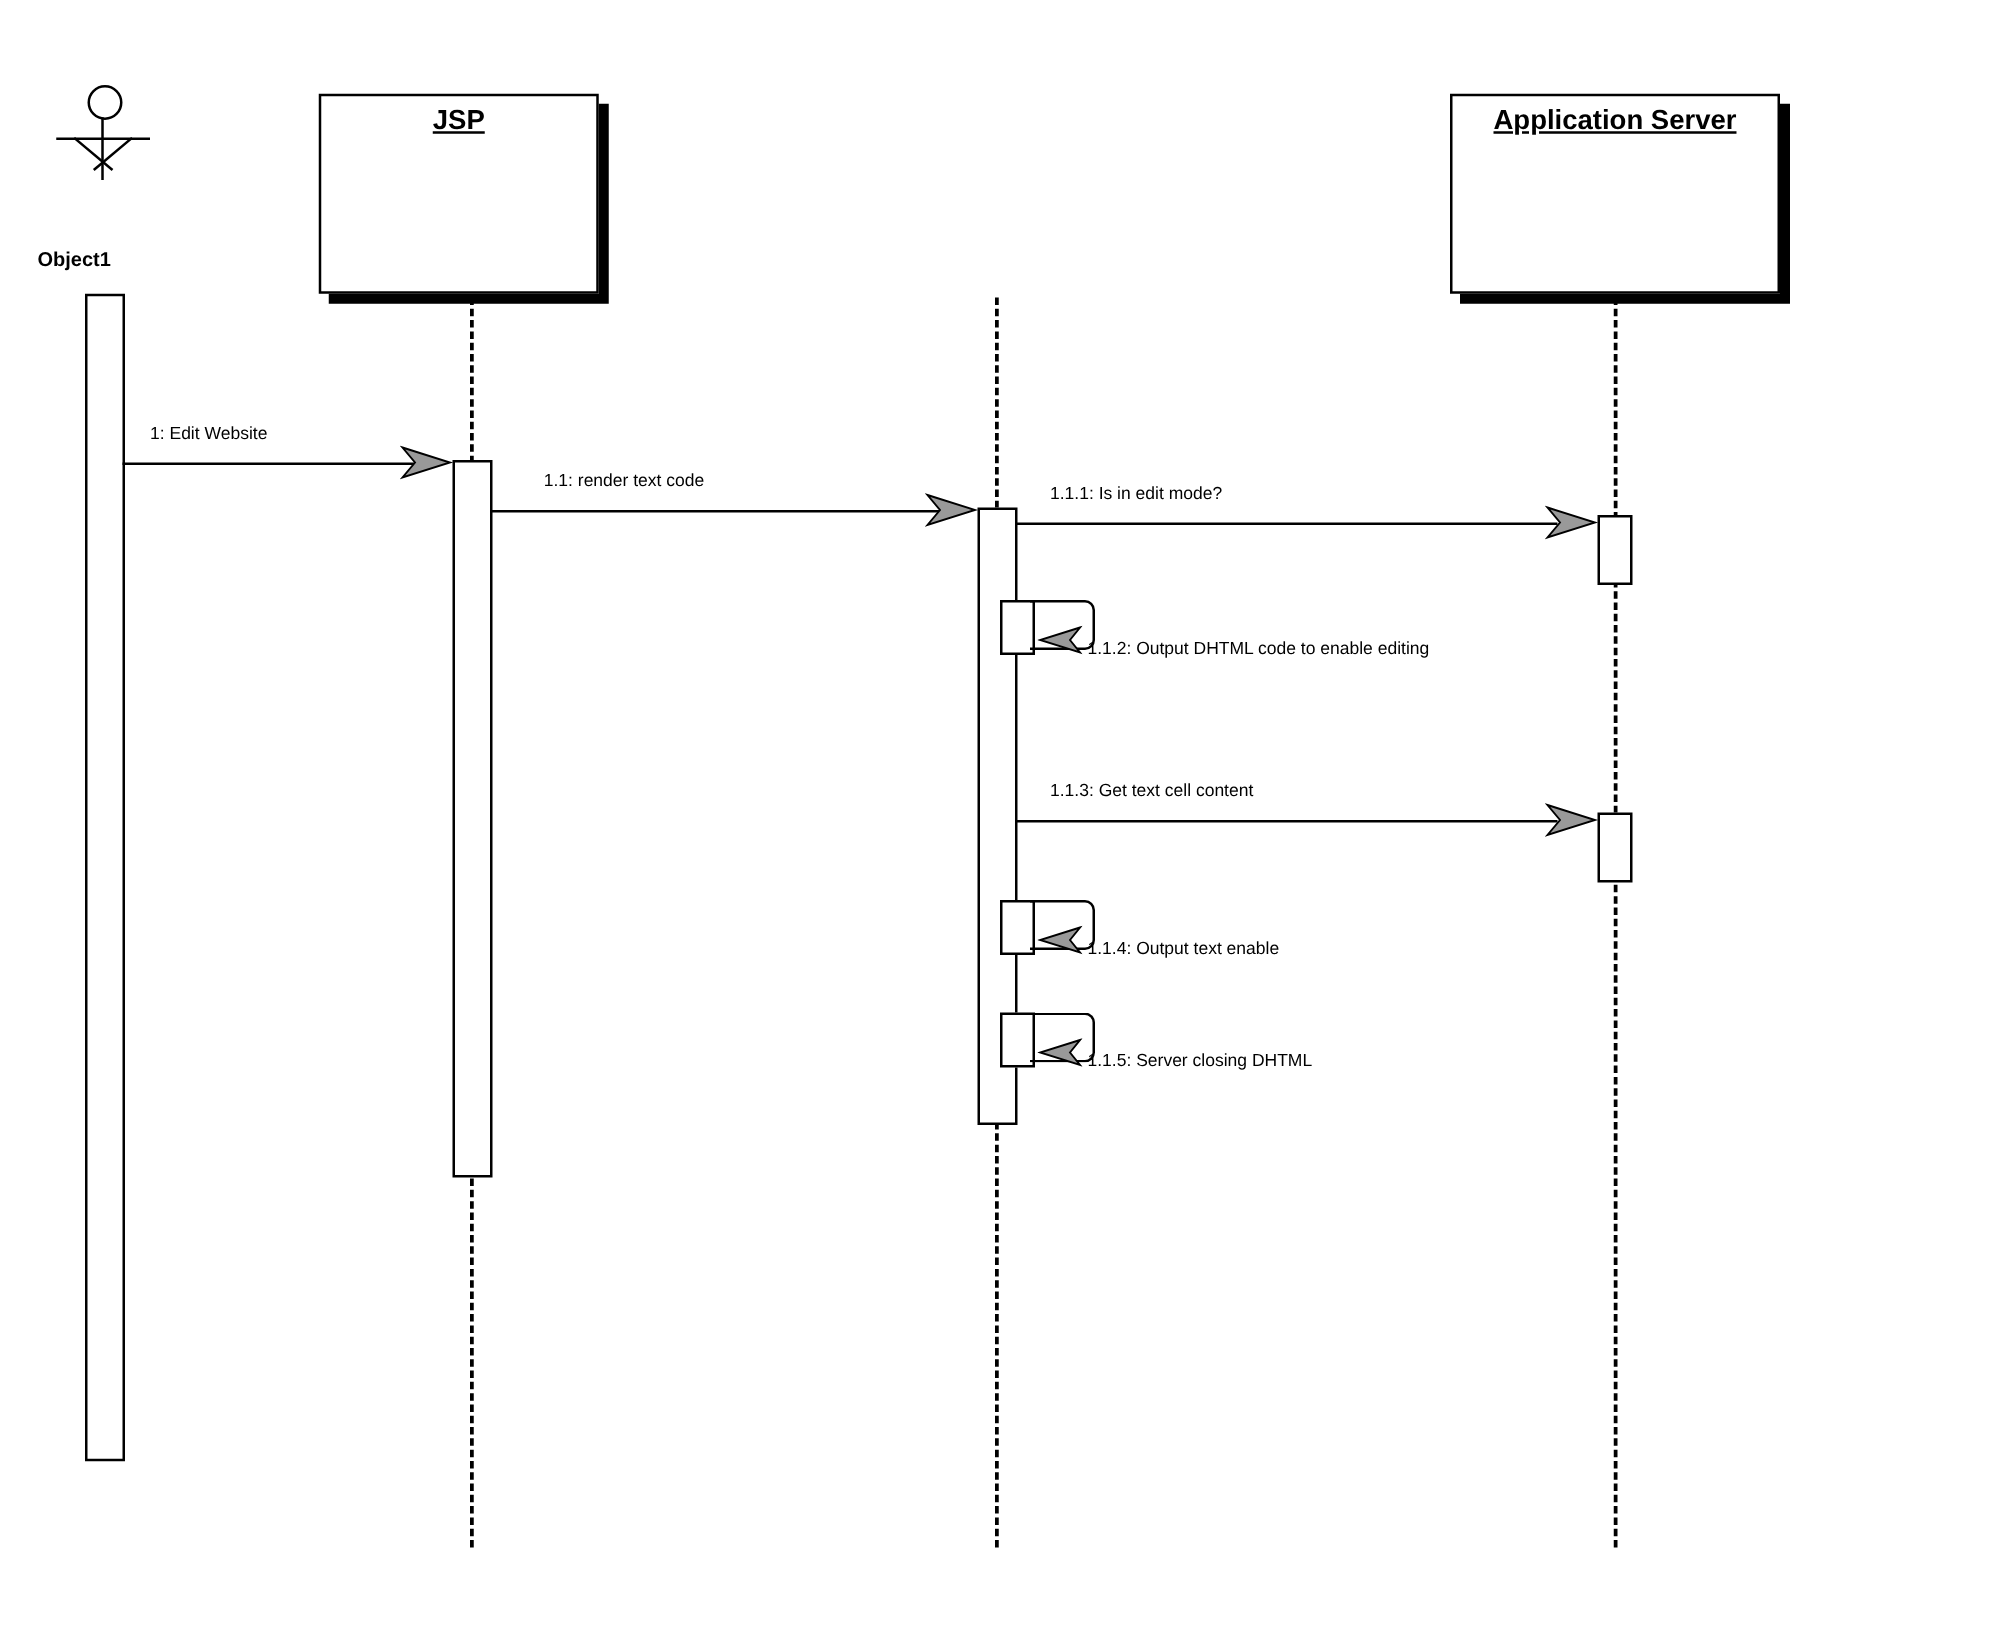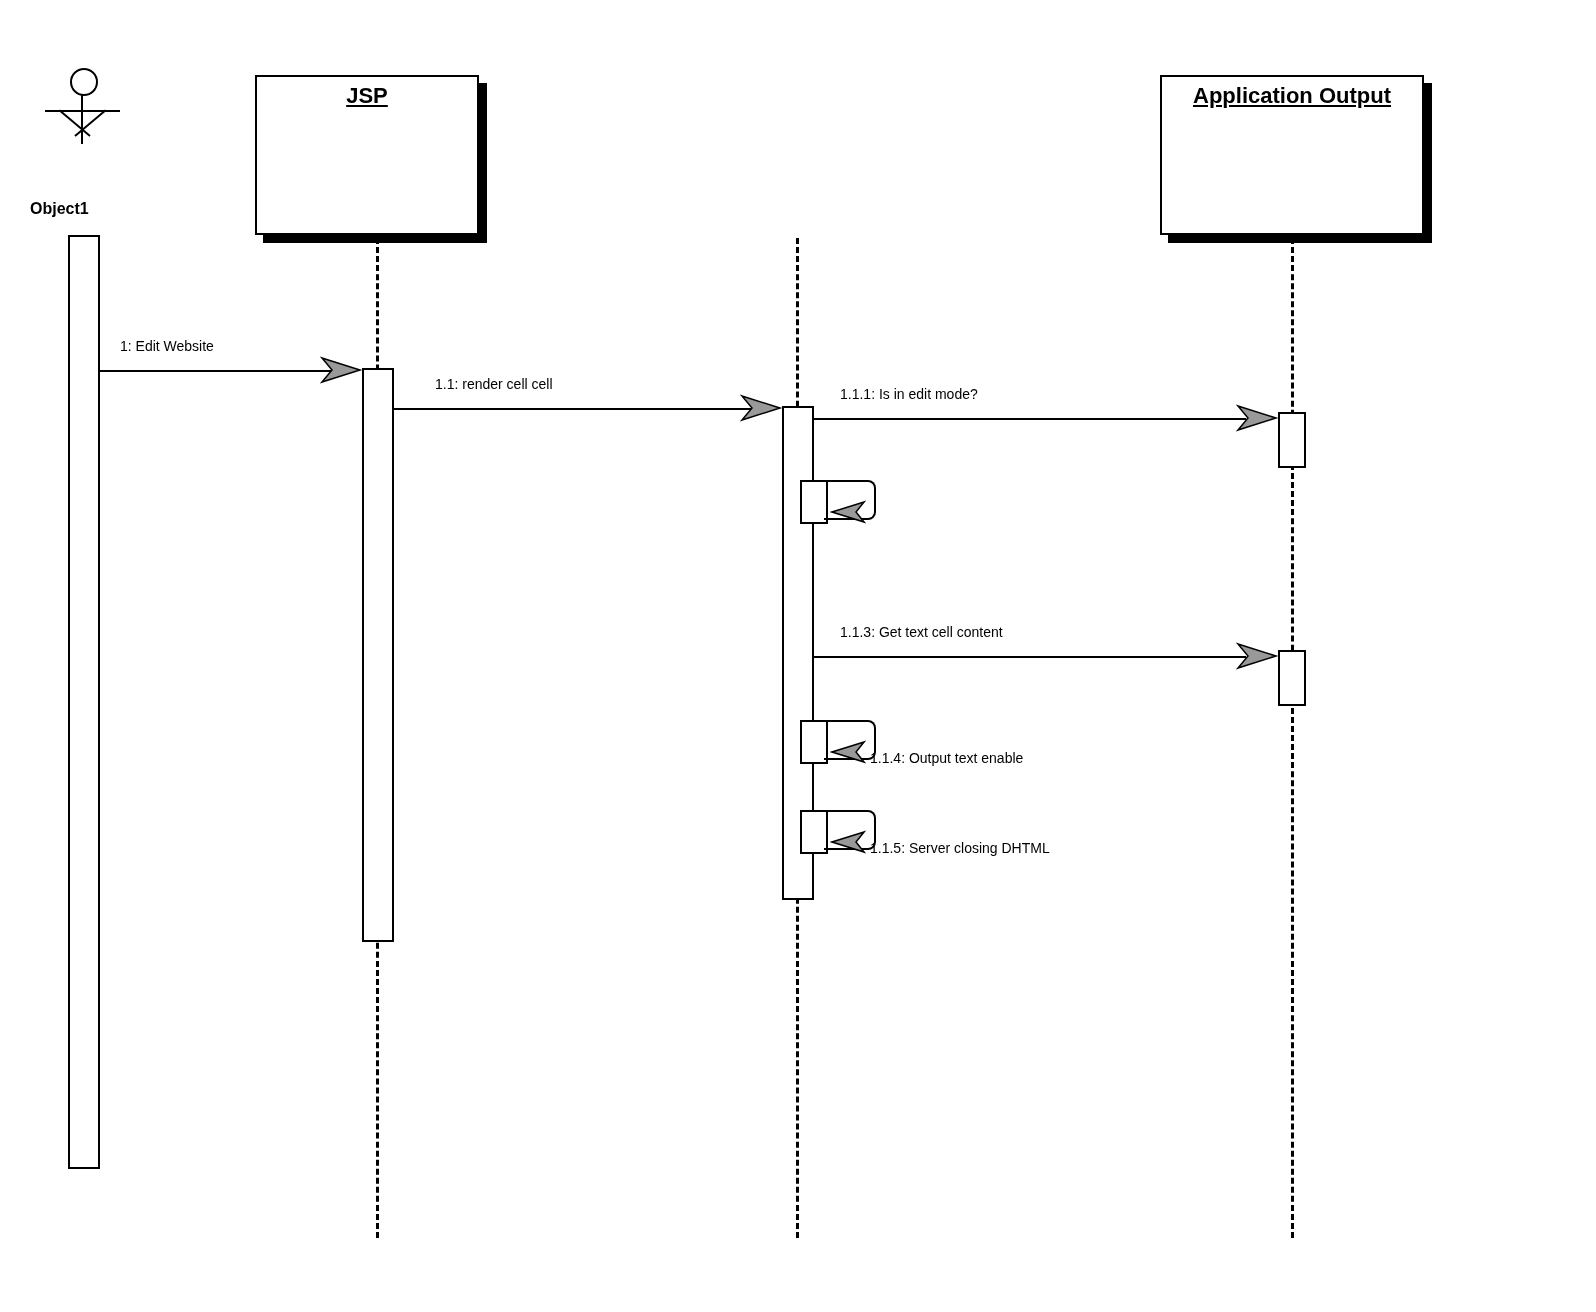--- a/index.html
+++ b/index.html
@@ -85,21 +85,21 @@
   <div class="actor-body" style="left:61px;top:74px;width:2px;height:50px;"></div>
   <div class="actor-body" style="left:25px;top:90px;width:75px;height:2px;"></div>
   <div style="position:absolute;left:30px;top:115px;width:40px;height:2px;background:#000;transform:rotate(40deg);transform-origin:right center;"></div>
   <div style="position:absolute;left:55px;top:115px;width:40px;height:2px;background:#000;transform:rotate(-40deg);transform-origin:left center;"></div>
   <div class="actor-label" style="left:10px;top:180px;">Object1</div>
 
   <div class="lifeline-box" style="left:235px;top:55px;width:220px;height:150px;">
     <span>JSP</span>
   </div>
   <div class="lifeline-box" style="left:1140px;top:55px;width:260px;height:150px;">
-    <span>Application Output</span>
+    <span>Application Server</span>
   </div>
 
   <div class="lifeline-dash" style="left:356px;top:218px;height:1000px;"></div>
   <div class="lifeline-dash" style="left:776px;top:218px;height:1000px;"></div>
   <div class="lifeline-dash" style="left:1271px;top:218px;height:1000px;"></div>
 
   <div class="activation" style="left:48px;top:215px;width:28px;height:930px;"></div>
   <div class="activation" style="left:342px;top:348px;width:28px;height:570px;"></div>
   <div class="activation" style="left:762px;top:386px;width:28px;height:490px;"></div>
 
@@ -110,21 +110,21 @@
   <div class="small-activation" style="left:780px;top:790px;width:24px;height:40px;"></div>
 
   <div class="message-label" style="left:100px;top:318px;">1: Edit Website</div>
   <div class="message-line" style="left:78px;top:350px;width:240px;"></div>
   <div class="arrow-head-right" style="left:300px;top:336px;">
     <svg width="44" height="28">
         <polygon points="2,2 40,14 2,26 12,14" fill="#999" stroke="#000" stroke-width="1.5"></polygon>
       </svg>
   </div>
 
-  <div class="message-label" style="left:415px;top:356px;">1.1: render cell cell</div>
+  <div class="message-label" style="left:415px;top:356px;">1.1: render text code</div>
   <div class="message-line" style="left:372px;top:388px;width:380px;"></div>
   <div class="arrow-head-right" style="left:720px;top:374px;">
     <svg width="44" height="28">
         <polygon points="2,2 40,14 2,26 12,14" fill="#999" stroke="#000" stroke-width="1.5"></polygon>
       </svg>
   </div>
 
   <div class="message-label" style="left:820px;top:366px;">1.1.1: Is in edit mode?</div>
   <div class="message-line" style="left:792px;top:398px;width:434px;"></div>
   <div class="arrow-head-right" style="left:1216px;top:384px;">
@@ -132,20 +132,21 @@
         <polygon points="2,2 40,14 2,26 12,14" fill="#999" stroke="#000" stroke-width="1.5"></polygon>
       </svg>
   </div>
 
   <div class="self-loop" style="left:804px;top:460px;width:50px;height:36px;"></div>
   <div class="arrow-head-right" style="left:810px;top:480px;">
     <svg width="36" height="24">
         <polygon points="34,2 2,12 34,22 26,12" fill="#999" stroke="#000" stroke-width="1.5"></polygon>
       </svg>
   </div>
+  <div class="message-label" style="left:850px;top:490px;">1.1.2: Output DHTML code to enable editing</div>
 
   <div class="message-label" style="left:820px;top:604px;">1.1.3: Get text cell content</div>
   <div class="message-line" style="left:792px;top:636px;width:434px;"></div>
   <div class="arrow-head-right" style="left:1216px;top:622px;">
     <svg width="44" height="28">
         <polygon points="2,2 40,14 2,26 12,14" fill="#999" stroke="#000" stroke-width="1.5"></polygon>
       </svg>
   </div>
 
   <div class="self-loop" style="left:804px;top:700px;width:50px;height:36px;"></div>

